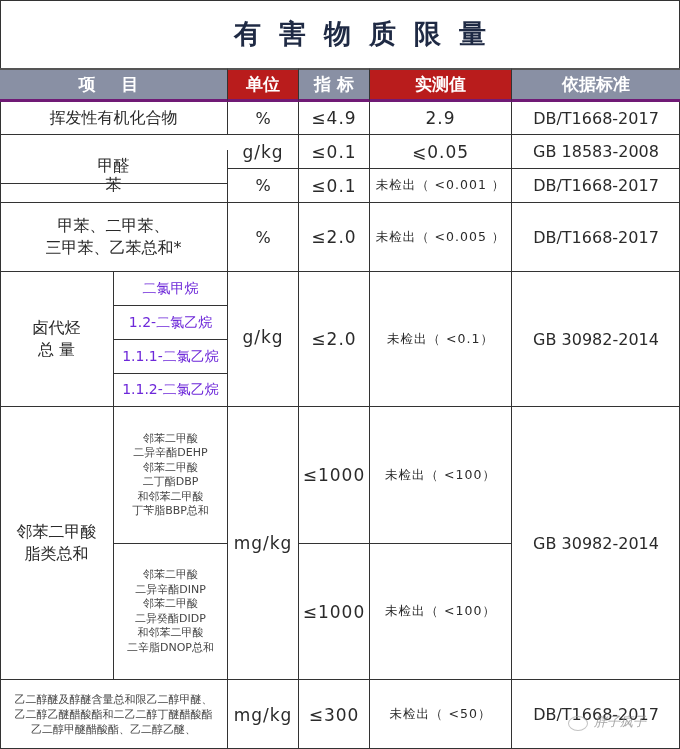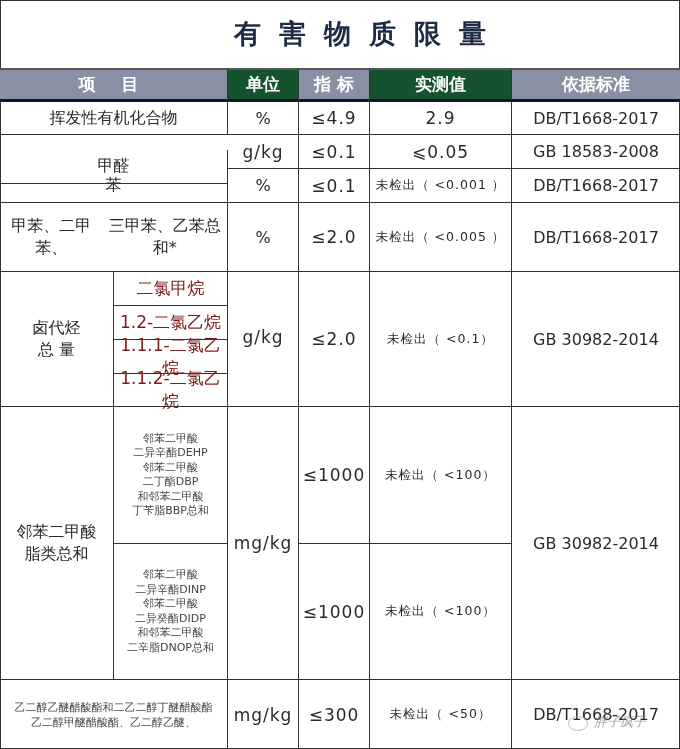--- a/index.html
+++ b/index.html
@@ -4,28 +4,28 @@
 <style>
   html, body { margin:0; padding:0; background:#fff; }
   body { width:680px; height:749px; position:relative; overflow:hidden;
          font-family:"DejaVu Sans","Liberation Sans",sans-serif; color:#2a2a2a; }
   .frame { position:absolute; left:0; top:0; width:678px; height:747px; border:1px solid #333; }
   .title { position:absolute; left:0; top:0; width:680px; height:68px;
            display:flex; align-items:center; justify-content:center;
            font-size:27px; font-weight:bold; color:#1f2a44; letter-spacing:18px;margin-left:29px; }
   .cell { position:absolute; box-sizing:border-box; display:flex; align-items:center; justify-content:center;
           text-align:center; border-right:1.5px solid #333; border-bottom:1.5px solid #333; }
-  .hdr { color:#fff; font-weight:bold; font-size:17px; border-bottom:3px solid #0f172a; border-top:2px solid #555; }
+  .hdr { color:#fff; font-weight:bold; font-size:17px; border-bottom:3px solid #701a75; border-top:2px solid #555; }
   .blue { background:#8990a4; }
-  .rose { background:#14532d; }
+  .rose { background:#b91c1c; }
   .t16 { font-size:16px; }
   .t17 { font-size:17px; letter-spacing:1px; }
   .t13 { font-size:12.5px; letter-spacing:1px; }
   .t11 { font-size:11px; line-height:14.5px; color:#444; }
-  .sub { font-size:17px; color:#7f1d1d; }
+  .sub { font-size:14px; color:#6d28d9; }
   .wm { position:absolute; left:594px; top:713px; font-size:13px; color:#888; opacity:0.75; font-style:italic; }
   .wm-icon { position:absolute; left:568px; top:716px; width:18px; height:13px; border:1px solid #aaa; border-radius:50%; opacity:0.7; }
 </style>
 </head>
 <body>
 
 <div class="frame"></div>
 <div class="title">有害物质限量</div>
 
 <div class="cell hdr blue" style="left:0;top:68px;width:228px;height:34px;letter-spacing:10px;">项 目</div>
@@ -45,21 +45,21 @@
 <div class="cell t17" style="left:299px;top:135px;width:71px;height:34px;">≤0.1</div>
 <div class="cell t17" style="left:370px;top:135px;width:142px;height:34px;">⩽0.05</div>
 <div class="cell t16" style="left:512px;top:135px;width:168px;height:34px;border-right:none;">GB 18583-2008</div>
 
 <div class="cell t16" style="left:0;top:169px;width:228px;height:34px;">苯</div>
 <div class="cell t16" style="left:228px;top:169px;width:71px;height:34px;">%</div>
 <div class="cell t17" style="left:299px;top:169px;width:71px;height:34px;">≤0.1</div>
 <div class="cell t13" style="left:370px;top:169px;width:142px;height:34px;">未检出（ &lt;0.001 ）</div>
 <div class="cell t16" style="left:512px;top:169px;width:168px;height:34px;border-right:none;">DB/T1668-2017</div>
 
-<div class="cell t16" style="left:0;top:203px;width:228px;height:69px;flex-direction:row;line-height:22px;">
+<div class="cell t16" style="left:0;top:203px;width:228px;height:69px;flex-direction:column;line-height:22px;">
   <span>甲苯、二甲苯、</span>
   <span>三甲苯、乙苯总和*</span>
 </div>
 <div class="cell t16" style="left:228px;top:203px;width:71px;height:69px;">%</div>
 <div class="cell t17" style="left:299px;top:203px;width:71px;height:69px;">≤2.0</div>
 <div class="cell t13" style="left:370px;top:203px;width:142px;height:69px;">未检出（ &lt;0.005 ）</div>
 <div class="cell t16" style="left:512px;top:203px;width:168px;height:69px;border-right:none;">DB/T1668-2017</div>
 
 <div class="cell t16" style="left:0;top:272px;width:114px;height:135px;flex-direction:column;line-height:22px;">
   <span>卤代烃</span>
@@ -95,20 +95,21 @@
   <span>二辛脂DNOP总和</span>
 </div>
 <div class="cell t17" style="left:228px;top:407px;width:71px;height:273px;">mg/kg</div>
 <div class="cell t17" style="left:299px;top:407px;width:71px;height:137px;">≤1000</div>
 <div class="cell t17" style="left:299px;top:544px;width:71px;height:136px;">≤1000</div>
 <div class="cell t13" style="left:370px;top:407px;width:142px;height:137px;">未检出（ &lt;100）</div>
 <div class="cell t13" style="left:370px;top:544px;width:142px;height:136px;">未检出（ &lt;100）</div>
 <div class="cell t16" style="left:512px;top:407px;width:168px;height:273px;border-right:none;">GB 30982-2014</div>
 
 <div class="cell t11" style="left:0;top:680px;width:228px;height:69px;flex-direction:column;line-height:15px;border-bottom:none;">
+  <span>乙二醇醚及醇醚含量总和限乙二醇甲醚、</span>
   <span>乙二醇乙醚醋酸酯和二乙二醇丁醚醋酸酯</span>
   <span>乙二醇甲醚醋酸酯、乙二醇乙醚、</span>
 </div>
 <div class="cell t17" style="left:228px;top:680px;width:71px;height:69px;border-bottom:none;">mg/kg</div>
 <div class="cell t17" style="left:299px;top:680px;width:71px;height:69px;border-bottom:none;">≤300</div>
 <div class="cell t13" style="left:370px;top:680px;width:142px;height:69px;border-bottom:none;">未检出（ &lt;50）</div>
 <div class="cell t16" style="left:512px;top:680px;width:168px;height:69px;border-right:none;border-bottom:none;">DB/T1668-2017</div>
 
 <div class="wm-icon"></div>
 <div class="wm">胖子疯子</div>

